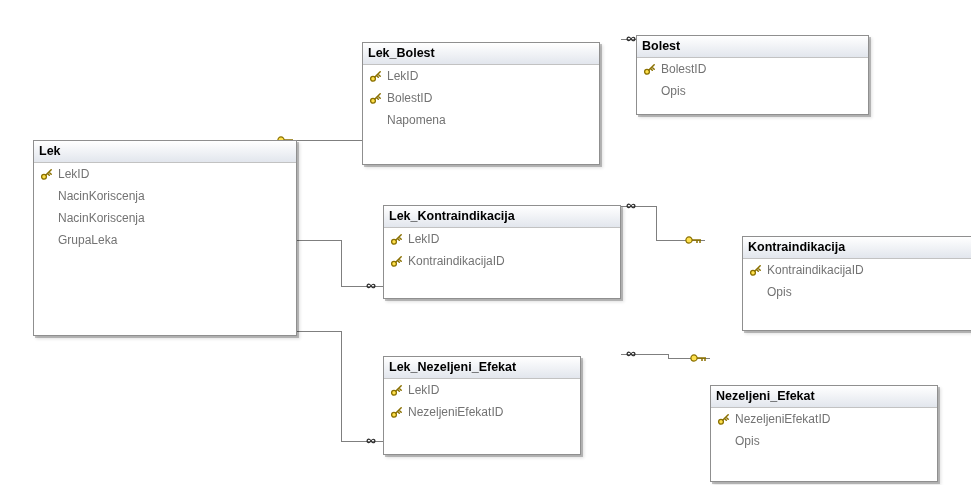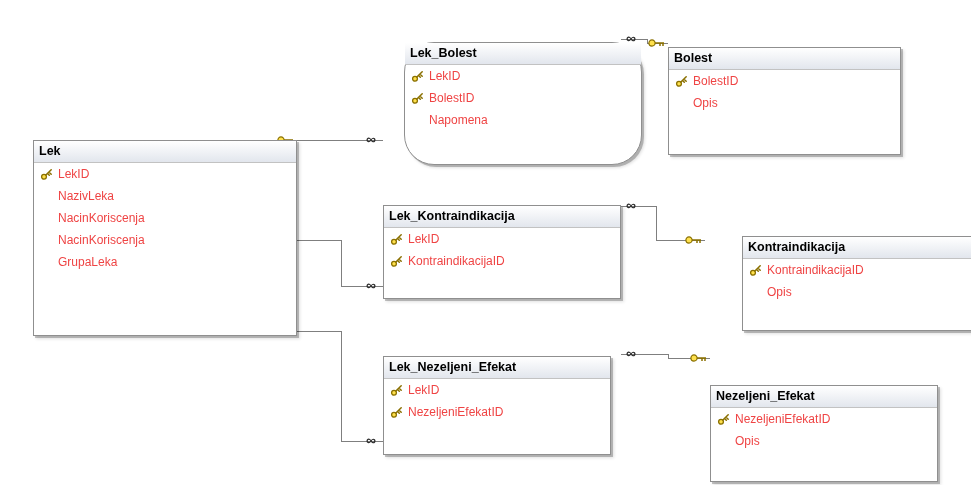--- a/index.html
+++ b/index.html
@@ -35,21 +35,21 @@
     padding:0 5px;
     font-size:12.5px; font-weight:bold; color:#000;
     background:linear-gradient(to bottom,#ffffff,#e2e6ed);
     border-bottom:1px solid #c2c2c2;
     white-space:nowrap; overflow:hidden;
   }
   .table-body { position:relative; }
   .row {
     display:flex; align-items:center;
     height:22px;
-    font-size:12px; color:#ef4444;
+    font-size:12px; color:#737373;
     white-space:nowrap;
   }
   .key-cell {
     width:24px; flex:0 0 24px;
     display:flex; align-items:center; justify-content:center;
   }
   .col-name { flex:1; overflow:hidden; }
 </style>
 </head>
 <body>
@@ -108,38 +108,34 @@
           <span class="key-cell">
             <svg width="13" height="13" viewBox="0 0 13 13">
               <circle cx="4" cy="8.8" r="2.4" fill="#FFE14D" stroke="#8A7000" stroke-width="1.3"></circle>
               <path d="M5.9 7 L11.2 1.7 M8.9 4 L11.2 6.3 M7.5 5.4 L9.3 7.2" fill="none" stroke="#8A7000" stroke-width="1.5" stroke-linecap="round"></path>
             </svg>
           </span>
           <span class="col-name">LekID</span>
         </div>
         <div class="row">
           <span class="key-cell"></span>
-          <span class="col-name">NazivLeka</span>
-        </div>
-        <div class="row">
-          <span class="key-cell"></span>
           <span class="col-name">NacinKoriscenja</span>
         </div>
         <div class="row">
           <span class="key-cell"></span>
           <span class="col-name">NacinKoriscenja</span>
         </div>
         <div class="row">
           <span class="key-cell"></span>
           <span class="col-name">GrupaLeka</span>
         </div>
       </div>
   </div>
 
-  <div class="db-table" style="left:404px; top:42px; width:238px; height:123px;border-radius:30px;">
+  <div class="db-table" style="left:362px; top:42px; width:238px; height:123px;">
     <div class="table-header">Lek_Bolest</div>
     <div class="table-body">
         <div class="row">
           <span class="key-cell">
             <svg width="13" height="13" viewBox="0 0 13 13">
               <circle cx="4" cy="8.8" r="2.4" fill="#FFE14D" stroke="#8A7000" stroke-width="1.3"></circle>
               <path d="M5.9 7 L11.2 1.7 M8.9 4 L11.2 6.3 M7.5 5.4 L9.3 7.2" fill="none" stroke="#8A7000" stroke-width="1.5" stroke-linecap="round"></path>
             </svg>
           </span>
           <span class="col-name">LekID</span>
@@ -153,21 +149,21 @@
           </span>
           <span class="col-name">BolestID</span>
         </div>
         <div class="row">
           <span class="key-cell"></span>
           <span class="col-name">Napomena</span>
         </div>
       </div>
   </div>
 
-  <div class="db-table" style="left:668px; top:35px; width:233px; height:108px;margin-top:12px;">
+  <div class="db-table" style="left:636px; top:35px; width:233px; height:80px;">
     <div class="table-header">Bolest</div>
     <div class="table-body">
         <div class="row">
           <span class="key-cell">
             <svg width="13" height="13" viewBox="0 0 13 13">
               <circle cx="4" cy="8.8" r="2.4" fill="#FFE14D" stroke="#8A7000" stroke-width="1.3"></circle>
               <path d="M5.9 7 L11.2 1.7 M8.9 4 L11.2 6.3 M7.5 5.4 L9.3 7.2" fill="none" stroke="#8A7000" stroke-width="1.5" stroke-linecap="round"></path>
             </svg>
           </span>
           <span class="col-name">BolestID</span>
@@ -215,21 +211,21 @@
           </span>
           <span class="col-name">KontraindikacijaID</span>
         </div>
         <div class="row">
           <span class="key-cell"></span>
           <span class="col-name">Opis</span>
         </div>
       </div>
   </div>
 
-  <div class="db-table" style="left:383px; top:356px; width:228px; height:99px;">
+  <div class="db-table" style="left:383px; top:356px; width:198px; height:99px;">
     <div class="table-header">Lek_Nezeljeni_Efekat</div>
     <div class="table-body">
         <div class="row">
           <span class="key-cell">
             <svg width="13" height="13" viewBox="0 0 13 13">
               <circle cx="4" cy="8.8" r="2.4" fill="#FFE14D" stroke="#8A7000" stroke-width="1.3"></circle>
               <path d="M5.9 7 L11.2 1.7 M8.9 4 L11.2 6.3 M7.5 5.4 L9.3 7.2" fill="none" stroke="#8A7000" stroke-width="1.5" stroke-linecap="round"></path>
             </svg>
           </span>
           <span class="col-name">LekID</span>

